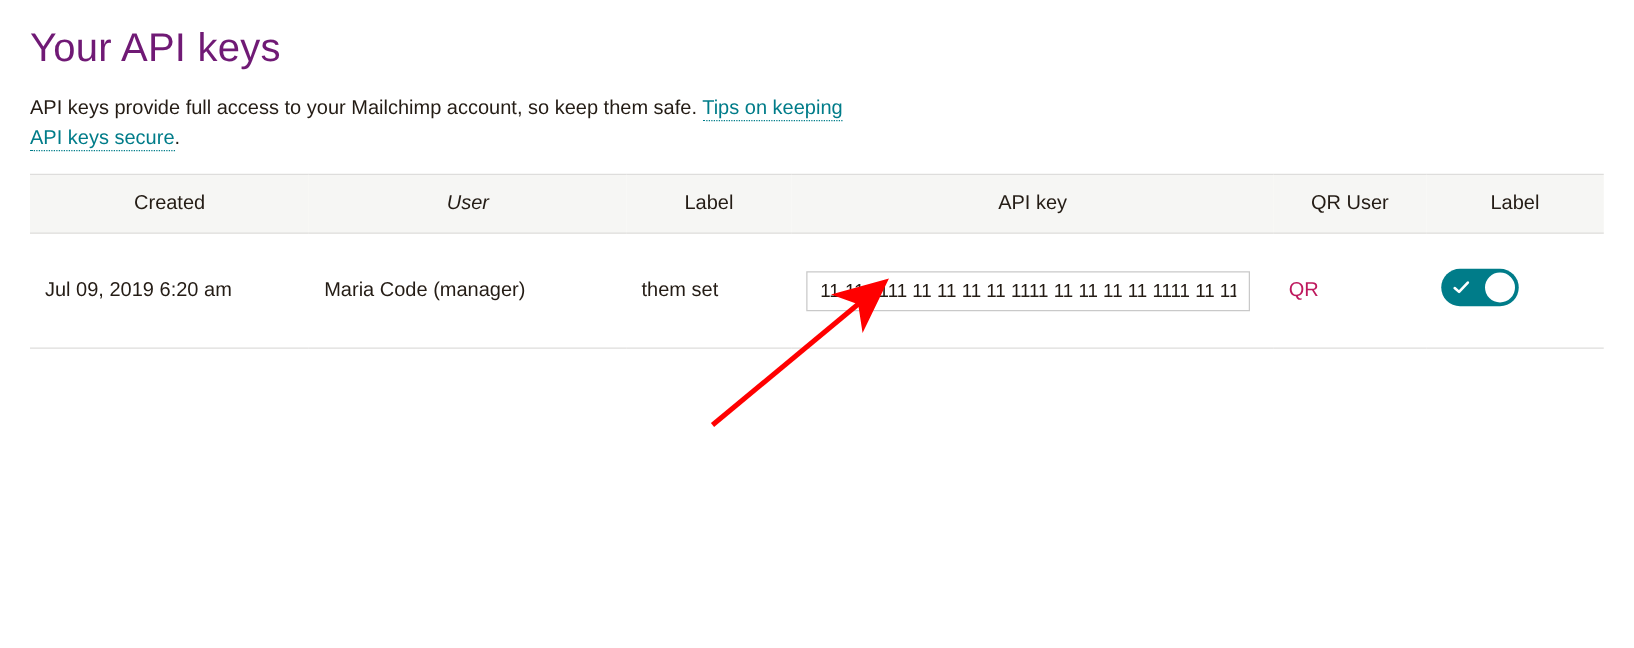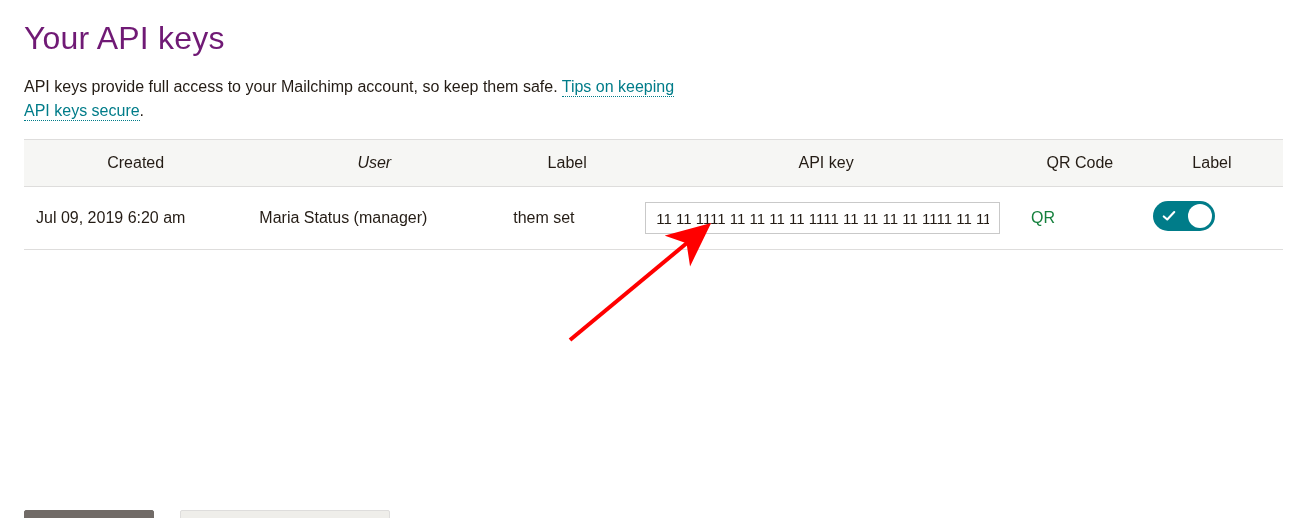--- a/index.html
+++ b/index.html
@@ -44,21 +44,21 @@
   table.keys thead th {
     text-align: center;
     font-weight: 500;
     font-size: 16px;
     padding: 14px 12px;
     background: #f6f6f4;
     border-bottom: 1px solid #dedddc;
     color: #241c15;
   }
   table.keys tbody td {
-    padding: 14px 12px;
+    padding: 28px 12px;
     font-size: 16px;
     vertical-align: middle;
     color: #241c15;
   }
   .col-created { width: 220px; }
   .col-user    { width: 250px; font-style: italic; }
   .col-label   { width: 130px; }
   .col-key     { width: 380px; }
   .col-qr      { width: 120px; }
   .col-status  { width: 140px; }
@@ -67,21 +67,21 @@
     width: 355px;
     padding: 7px 10px 6px 10px;
     border: 1px solid #c9c9c9;
     font-size: 15px;
     font-family: inherit;
     color: #241c15;
     background: #fff;
   }
 
   .qr-link {
-    color: #15803d;
+    color: #be185d;
     text-decoration: none;
     cursor: pointer;
     text-align: center;
   }
 
   
   .toggle {
     position: relative;
     width: 62px;
     height: 30px;
@@ -150,28 +150,28 @@
     <span>API keys provide full access to your Mailchimp account, so keep them safe. </span><a href="#">Tips on keeping API keys secure</a><span>.</span>
   </p>
 
   <table class="keys">
     <thead>
       <tr>
         <th class="col-created">Created</th>
         <th class="col-user">User</th>
         <th class="col-label">Label</th>
         <th class="col-key">API key</th>
-        <th class="col-qr">QR Code</th>
+        <th class="col-qr">QR User</th>
         <th class="col-status">Label</th>
       </tr>
     </thead>
     <tbody>
       <tr>
         <td>Jul 09, 2019 6:20 am</td>
-        <td>Maria Status (manager)</td>
+        <td>Maria Code (manager)</td>
         <td>them set</td>
         <td>
           <input type="text" class="key-input" readonly="" value="11 11 1111 11 11 11 11 1111 11 11 11 11 1111 11 11 11 11 11" style="">
         </td>
         <td>
           <a class="qr-link">QR</a>
         </td>
         <td>
           <span class="toggle">
             <svg class="toggle-check" viewBox="0 0 16 16">

